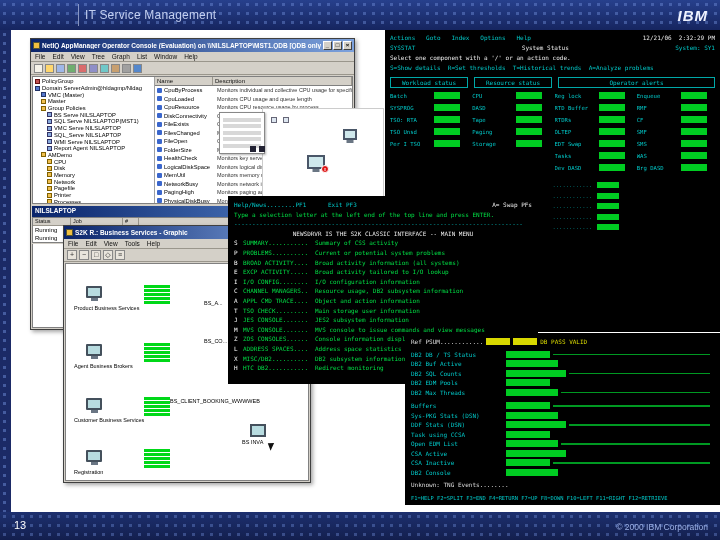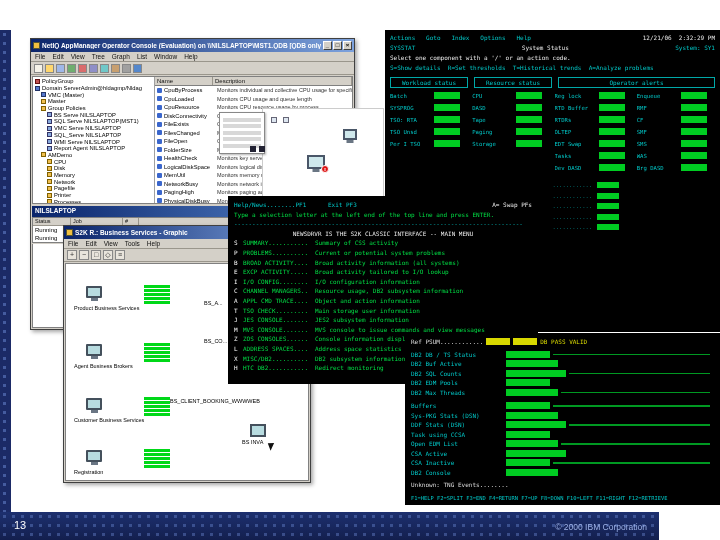--- a/index.html
+++ b/index.html
@@ -6,21 +6,21 @@
   html,body{width:720px;height:540px;background:#fff;font-family:"Liberation Sans",sans-serif}
   .slide{position:relative;width:720px;height:540px;background:#fff;overflow:hidden}
 
   
   .top-band{position:absolute;left:0;top:0;width:720px;height:30px;z-index:6;
     background:radial-gradient(circle, rgba(110,140,215,.45) 1.5px, transparent 2px) 0 0/9px 9px,
                linear-gradient(180deg,#27408c,#16255f);display:flex;align-items:center}
   .title-rule{position:absolute;left:78px;top:4px;width:1px;height:22px;background:rgba(220,230,255,.55)}
   .slide-title{position:absolute;left:85px;top:8px;font-size:12px;font-weight:normal;color:#c3cff0;letter-spacing:.2px}
   .ibm-logo{position:absolute;right:12px;top:7px;font-weight:bold;font-size:15px;color:#eef2ff;letter-spacing:1px;font-style:italic}
-  .bottom-band{position:absolute;left:0;bottom:0;width:659px;height:28px;z-index:6;
+  .bottom-band{position:absolute;left:0;bottom:0;width:720px;height:28px;z-index:6;
     background:radial-gradient(circle, rgba(110,140,215,.40) 1.5px, transparent 2px) 0 0/9px 9px,
                linear-gradient(180deg,#1d306f,#131f4e)}
   .page-num{position:absolute;left:14px;top:7px;color:#fff;font-size:11px}
   .copyright{position:absolute;right:12px;top:10px;color:#9db1e6;font-size:8.5px}
   .left-strip{position:absolute;left:0;top:30px;width:11px;height:482px;z-index:1;
     background:radial-gradient(circle, rgba(110,140,215,.5) 1.5px, transparent 2px) 0 0/9px 9px,#1b2a66}
 
   
   .win{position:absolute;background:#d4d0c8;border:1px solid #404040;box-shadow:2px 2px 4px rgba(0,0,0,.35);display:flex;flex-direction:column}
   .titlebar{height:13px;flex:none;background:linear-gradient(90deg,#0a246a,#7da2dd);display:flex;align-items:center;gap:2px;padding:0 2px;color:#fff;font-size:6.5px;font-weight:bold;white-space:nowrap;overflow:hidden}
@@ -738,18 +738,23 @@
         </div>
         <div class="drow">
           <span class="dlabel">DB2 Console</span>
           <span class="dbar" style="width: 52px;"></span>
         </div>
       </div>
     <div class="foot">Unknown: TNG Events........</div>
     <div class="pf pre">F1=HELP  F2=SPLIT  F3=END  F4=RETURN  F7=UP  F8=DOWN  F10=LEFT  F11=RIGHT  F12=RETRIEVE</div>
   </div>
 
+  <header class="top-band">
+    <div class="title-rule"></div>
+    <h1 class="slide-title">IT Service Management</h1>
+    <div class="ibm-logo">IBM</div>
+  </header>
   <footer class="bottom-band">
     <span class="page-num">13</span>
     <span class="copyright">© 2000 IBM Corporation</span>
   </footer>
 
 </div>
 
 </body></html>

